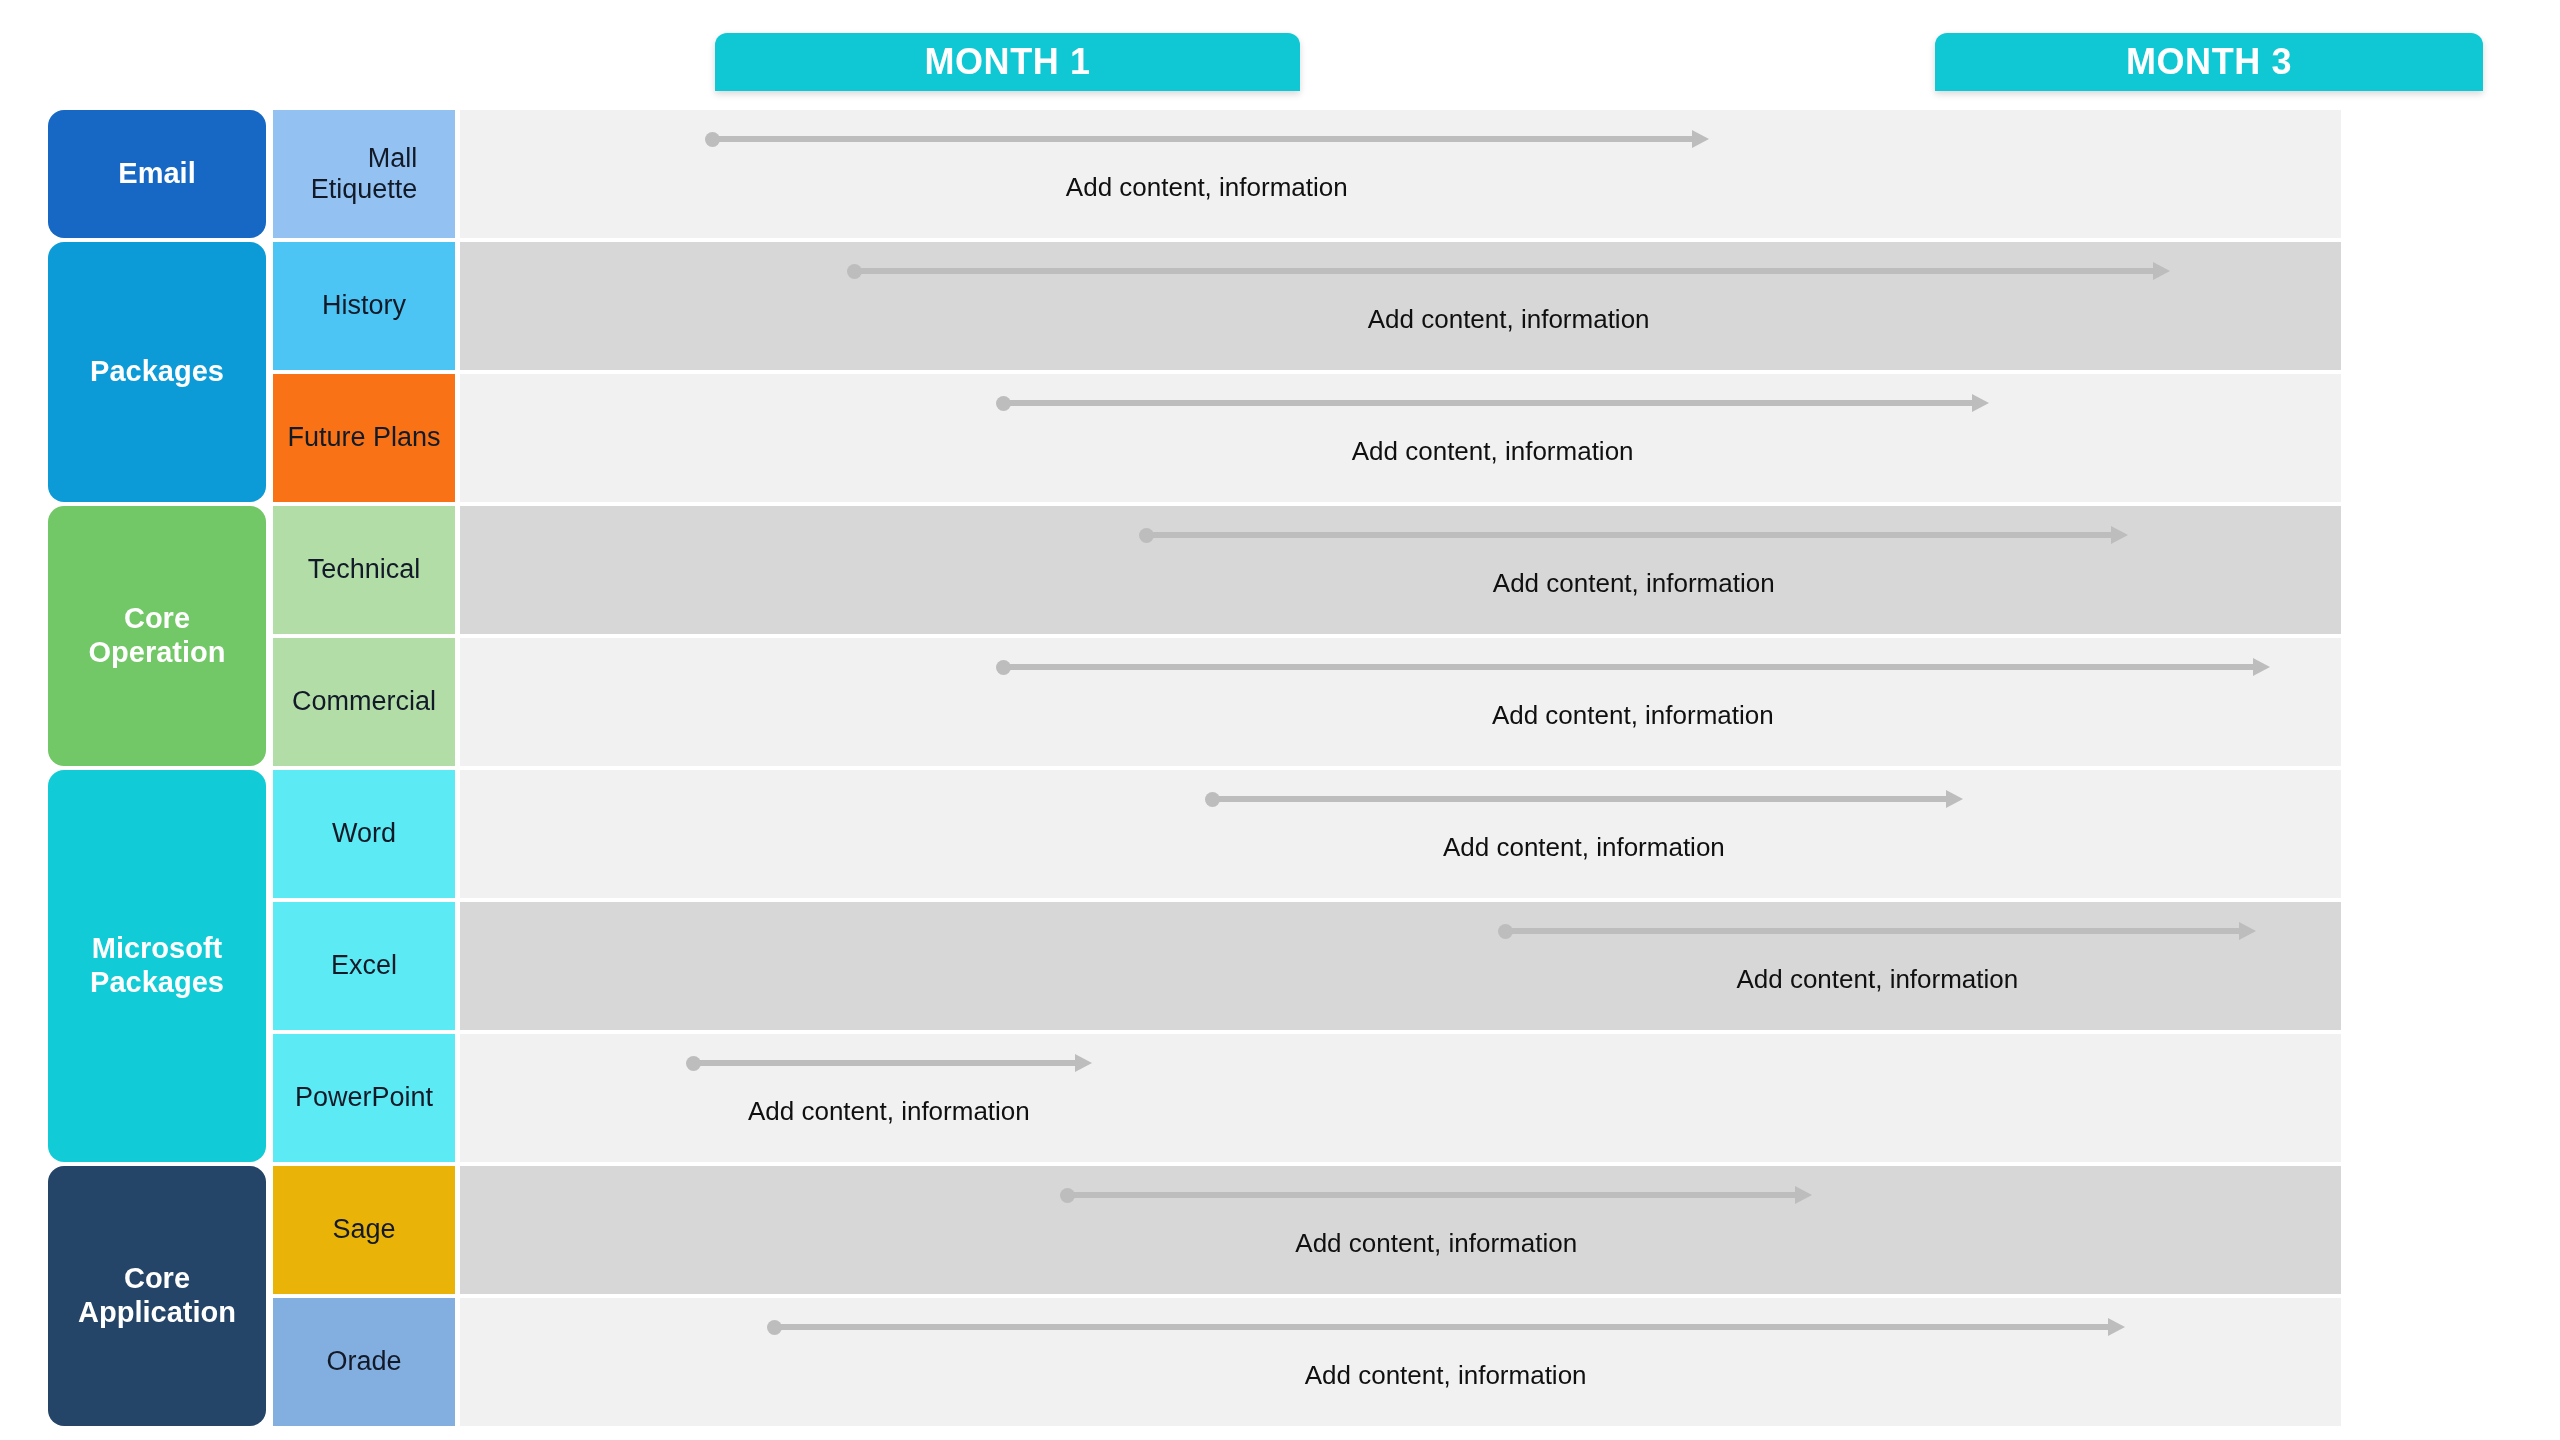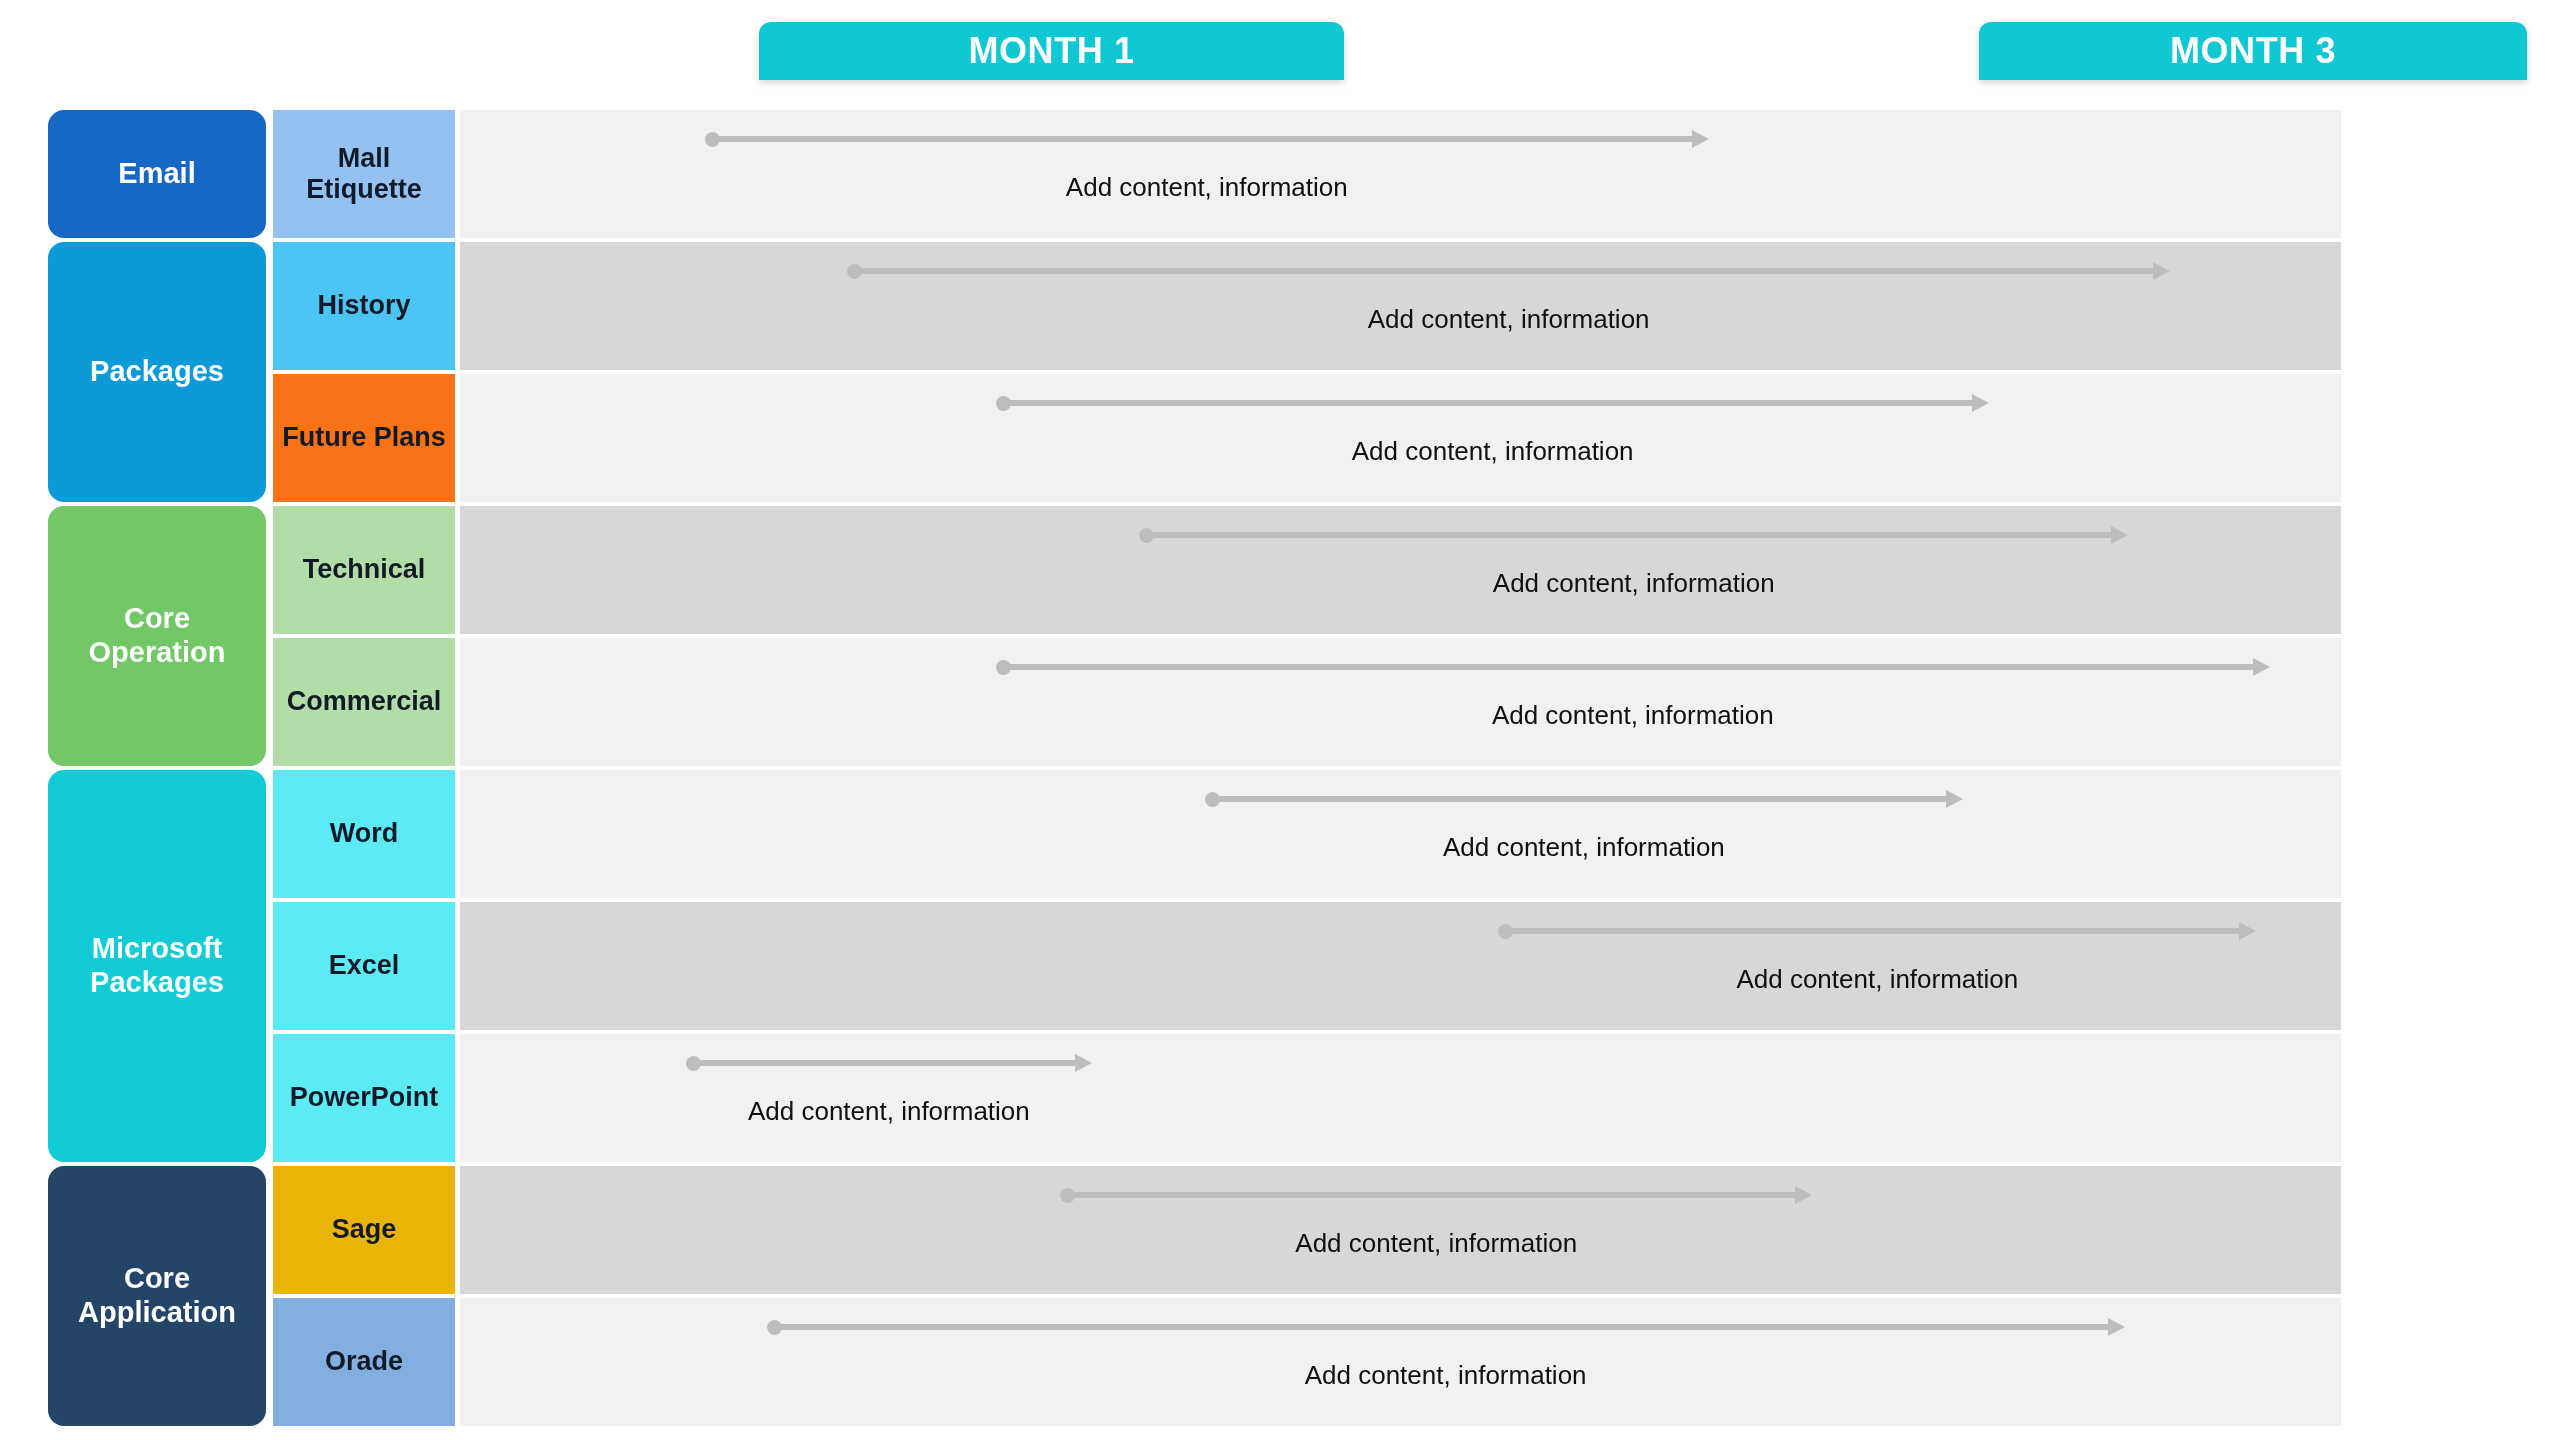--- a/index.html
+++ b/index.html
@@ -7,27 +7,26 @@
     width:2560px; height:1440px;
     background:#ffffff;
     font-family:"Liberation Sans", sans-serif;
     overflow:hidden;
   }
   .canvas { position:relative; width:2560px; height:1440px; }
 
   
   .months { position:absolute; left:0; top:0; width:2560px; height:80px; }
   .month-tab {
-    position:absolute; top:22px; height:58px;
+    position:absolute; top:33px; height:58px;
     border-radius:12px 12px 0 0;
     display:flex; align-items:center; justify-content:center;
     color:#ffffff; font-size:36px; font-weight:bold;
     letter-spacing:0.6px;
     box-shadow:0 3px 7px rgba(0,0,0,0.16);
-    margin-left:44px;
   }
 
   
   .body { position:absolute; left:0; top:110px; width:2356px; height:1330px;padding-left:48px; }
 
   .cat-col   { position:absolute; left:48px;  width:218px; }
   .sub-col   { position:absolute; left:273px; width:182px; }
   .lane-col  { position:absolute; left:460px; right:15px; }
 
   .cat-block {
@@ -35,22 +34,22 @@
     border-radius:16px;
     display:flex; align-items:center; justify-content:center;
     text-align:center; color:#ffffff;
     font-size:29px; font-weight:bold; line-height:1.16;
     padding:0 8px;
   }
 
   .sub-block {
     position:absolute; left:0; width:182px;
     display:flex; align-items:center; justify-content:center;
-    text-align:center; color:#121a28;
-    font-size:27px; line-height:1.15; padding:0 6px;font-weight:bold;
+    text-align:right; color:#121a28;
+    font-size:27px; line-height:1.15; padding:0 6px;
   }
 
   .lane {
     position:absolute; left:0; right:0;
   }
   .lane.odd  { background:#f1f1f1; }
   .lane.even { background:#d7d7d7; }
 
   
   .arrow-wrap { position:absolute; height:18px; }

